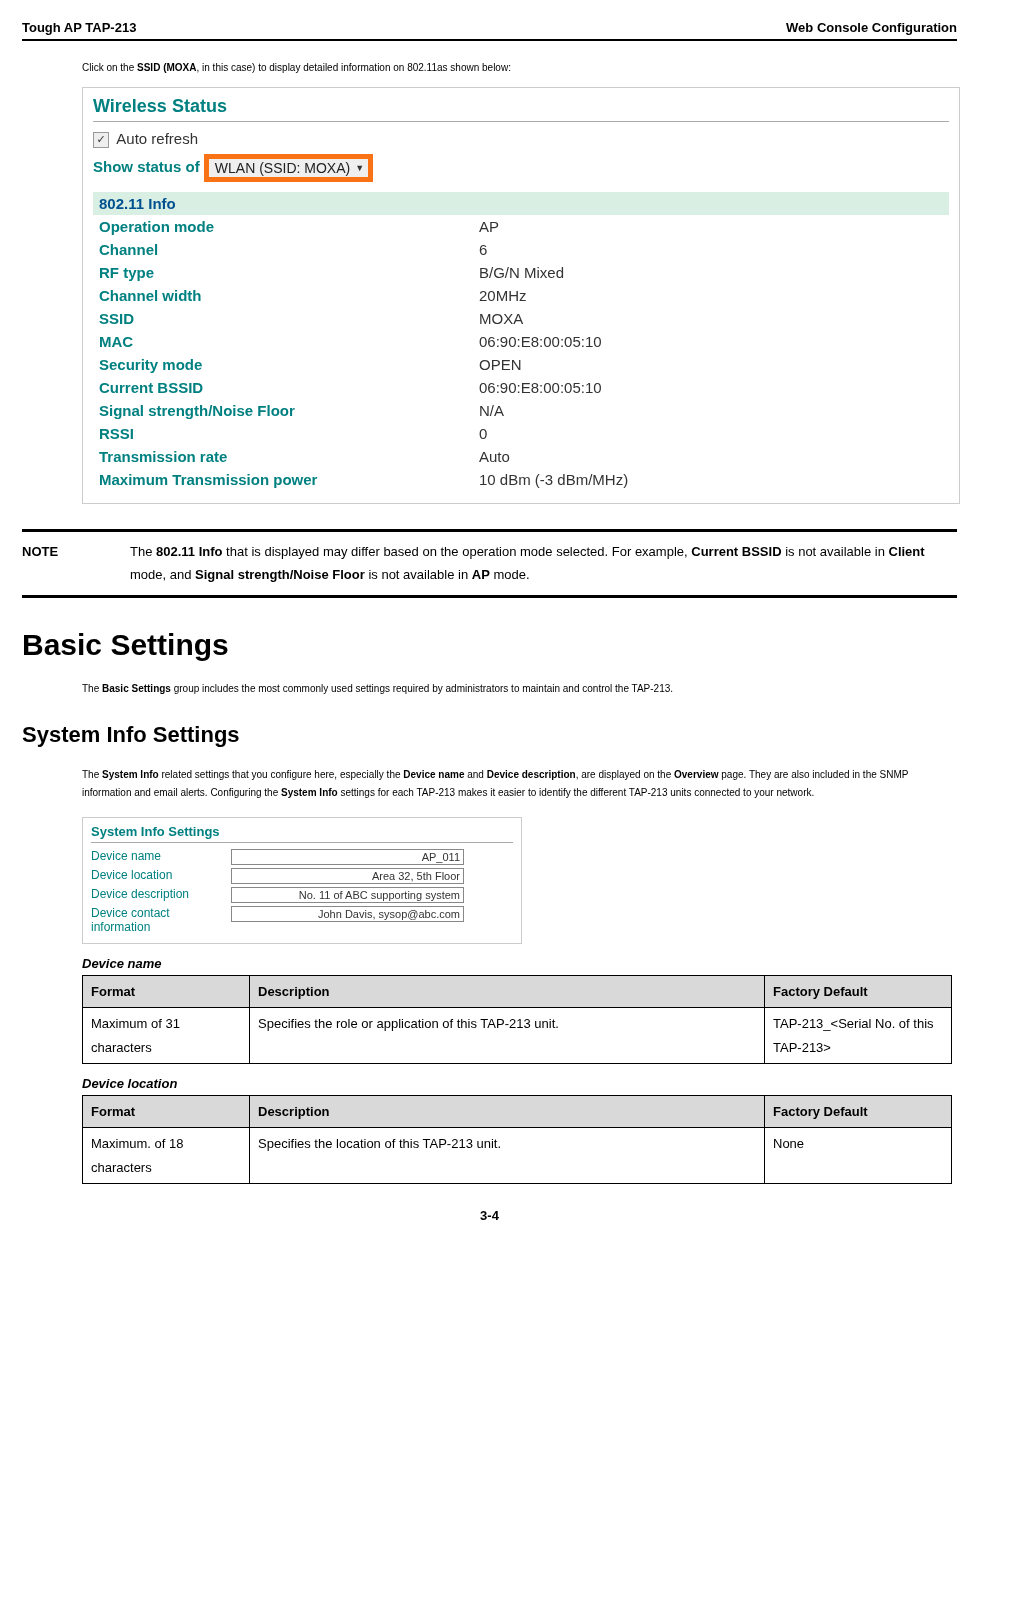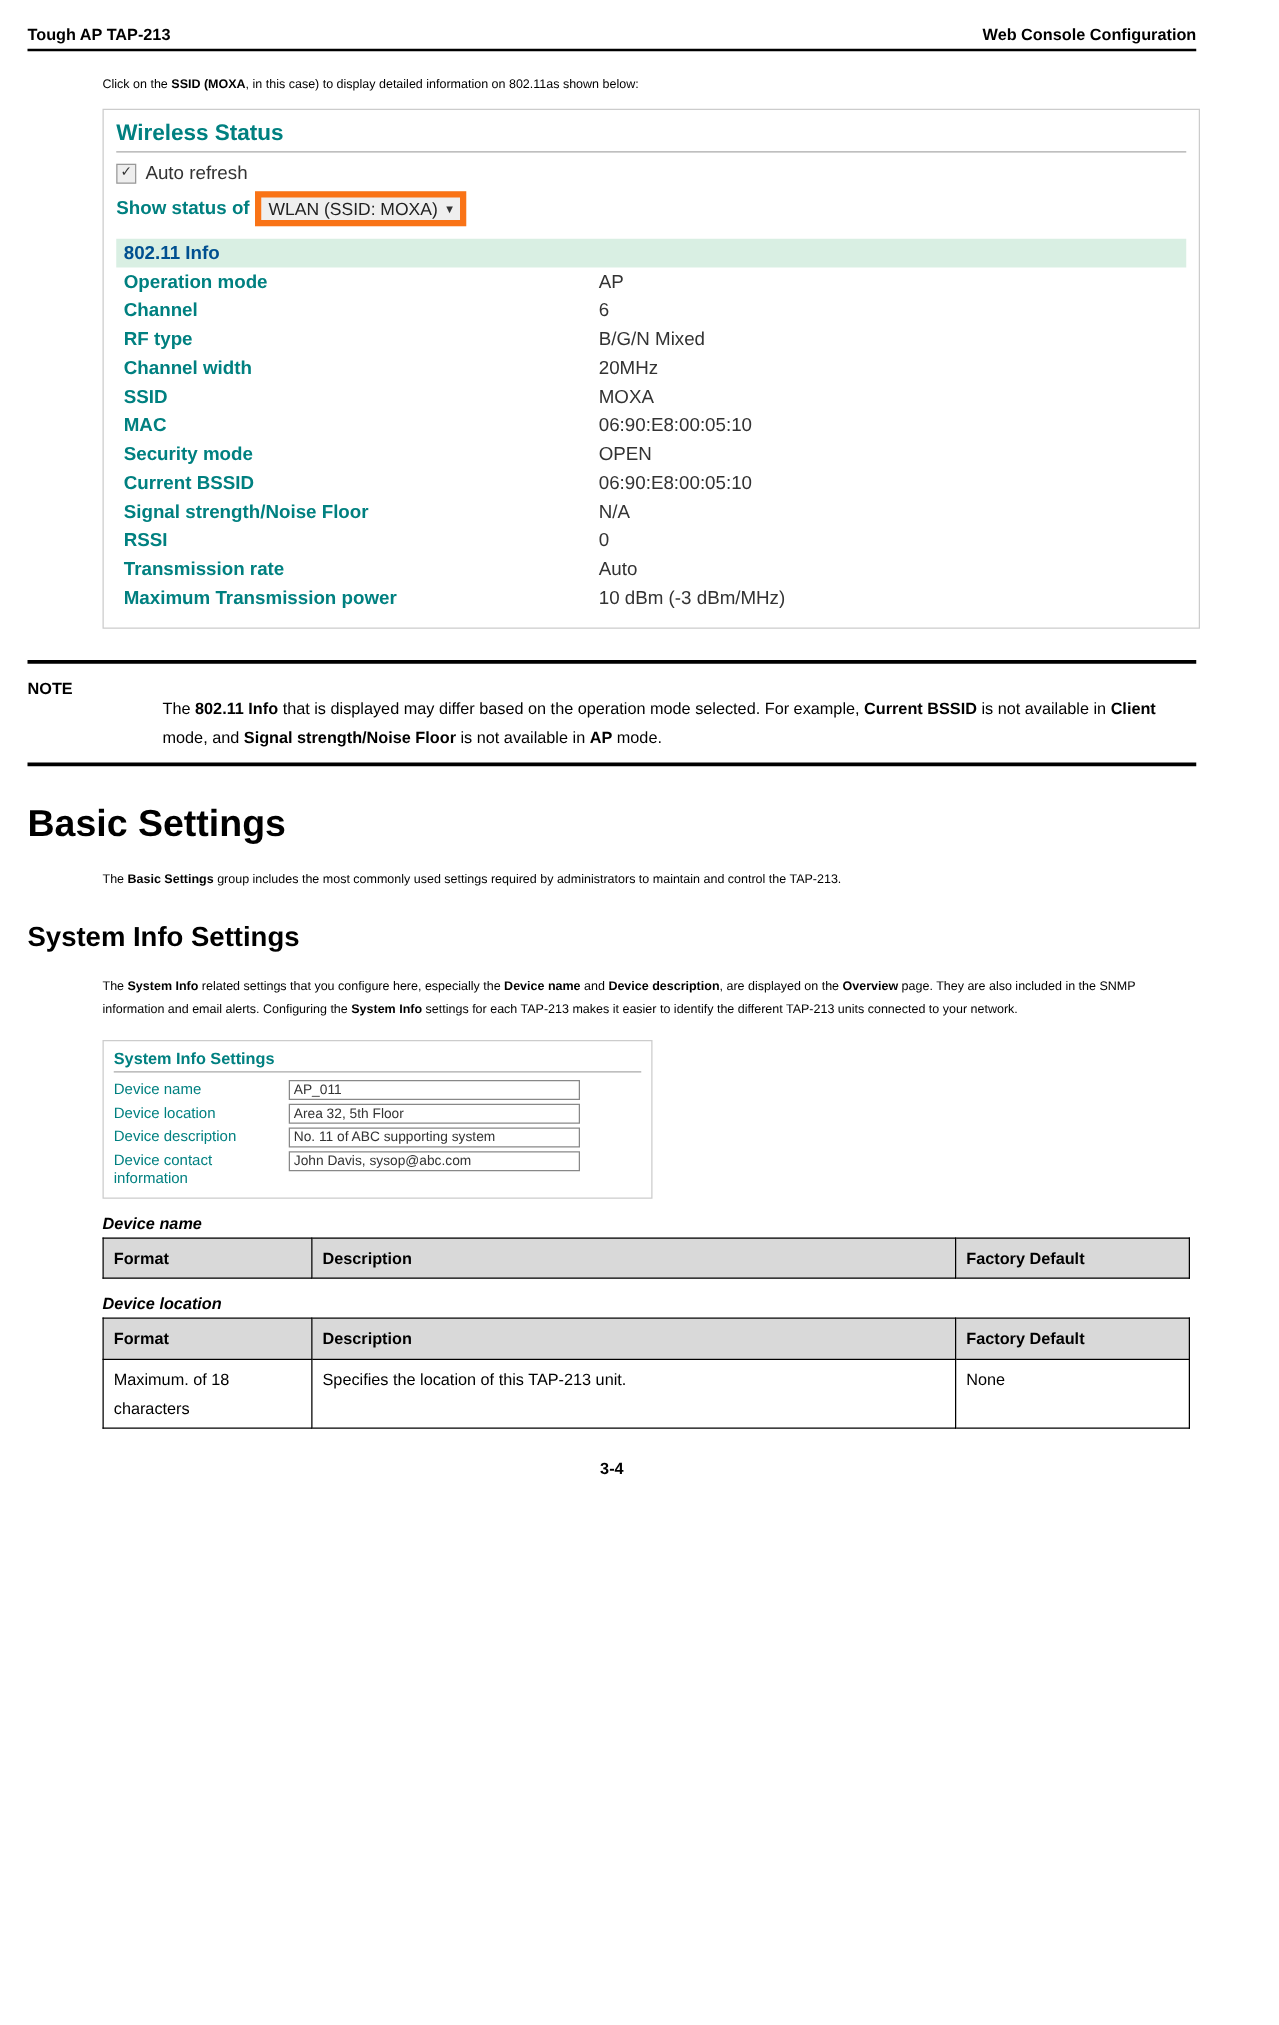--- a/index.html
+++ b/index.html
@@ -113,21 +113,21 @@
     margin: 25px 0;
     padding: 8px 0;
     display: flex;
     line-height: 1.8;
     gap: 48px;
   }
   .note-label {
     width: 60px;
     font-weight: bold;
   }
-  .note-text { flex: 1; margin-top: 16px; }
+  .note-text { flex: 1; }
   h1 {
     font-size: 30px;
     font-weight: bold;
     margin: 30px 0 12px 0;
   }
   h2 {
     font-size: 22px;
     font-weight: bold;
     margin: 24px 0 8px 0;
   }
@@ -158,20 +158,21 @@
     color: #008080;
     font-size: 12px;
   }
   .sis-input {
     border: 1px solid #888;
     font-size: 11px;
     padding: 1px 3px;
     width: 225px;
     color: #333;
     background: #fff;
+    text-align: right;
   }
   .subhead {
     font-style: italic;
     font-weight: bold;
     margin: 12px 0 4px 60px;
   }
   table.spec {
     border-collapse: collapse;
     margin: 0 0 10px 60px;
     width: 870px;
@@ -311,20 +312,25 @@
     </div>
 </div>
 
 <div class="subhead">Device name</div>
 <table class="spec">
   <tbody>
       <tr>
     <th class="c1">Format</th>
     <th>Description</th>
     <th class="c3">Factory Default</th>
+  </tr>
+  <tr>
+    <td>Maximum of 31 characters</td>
+    <td>Specifies the role or application of this TAP-213 unit.</td>
+    <td>TAP-213_&lt;Serial No. of this TAP-213&gt;</td>
   </tr>
 </tbody>
   </table>
 
 <div class="subhead">Device location</div>
 <table class="spec">
   <tbody>
       <tr>
     <th class="c1">Format</th>
     <th>Description</th>

